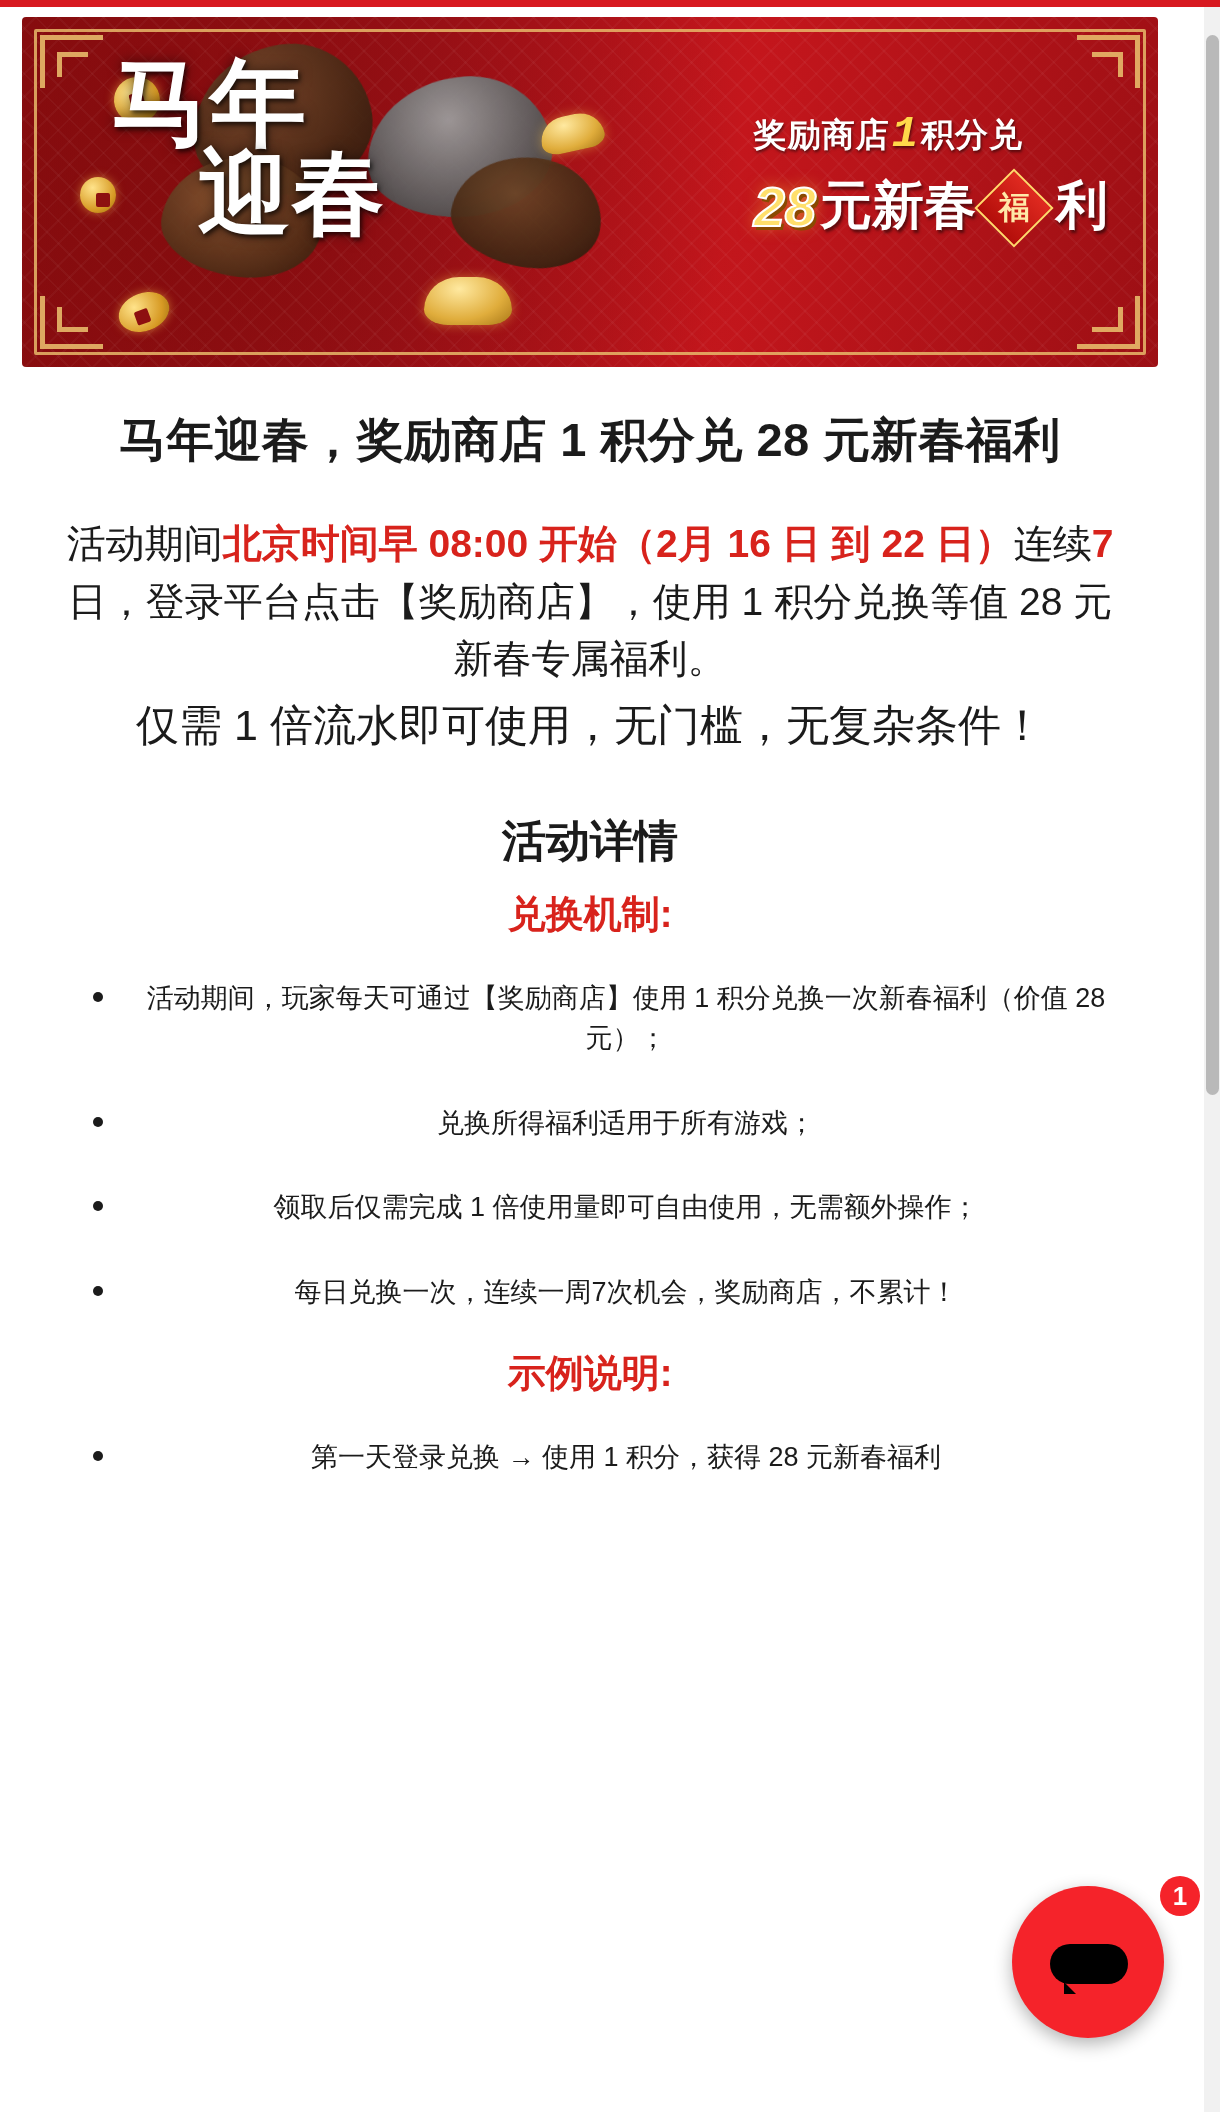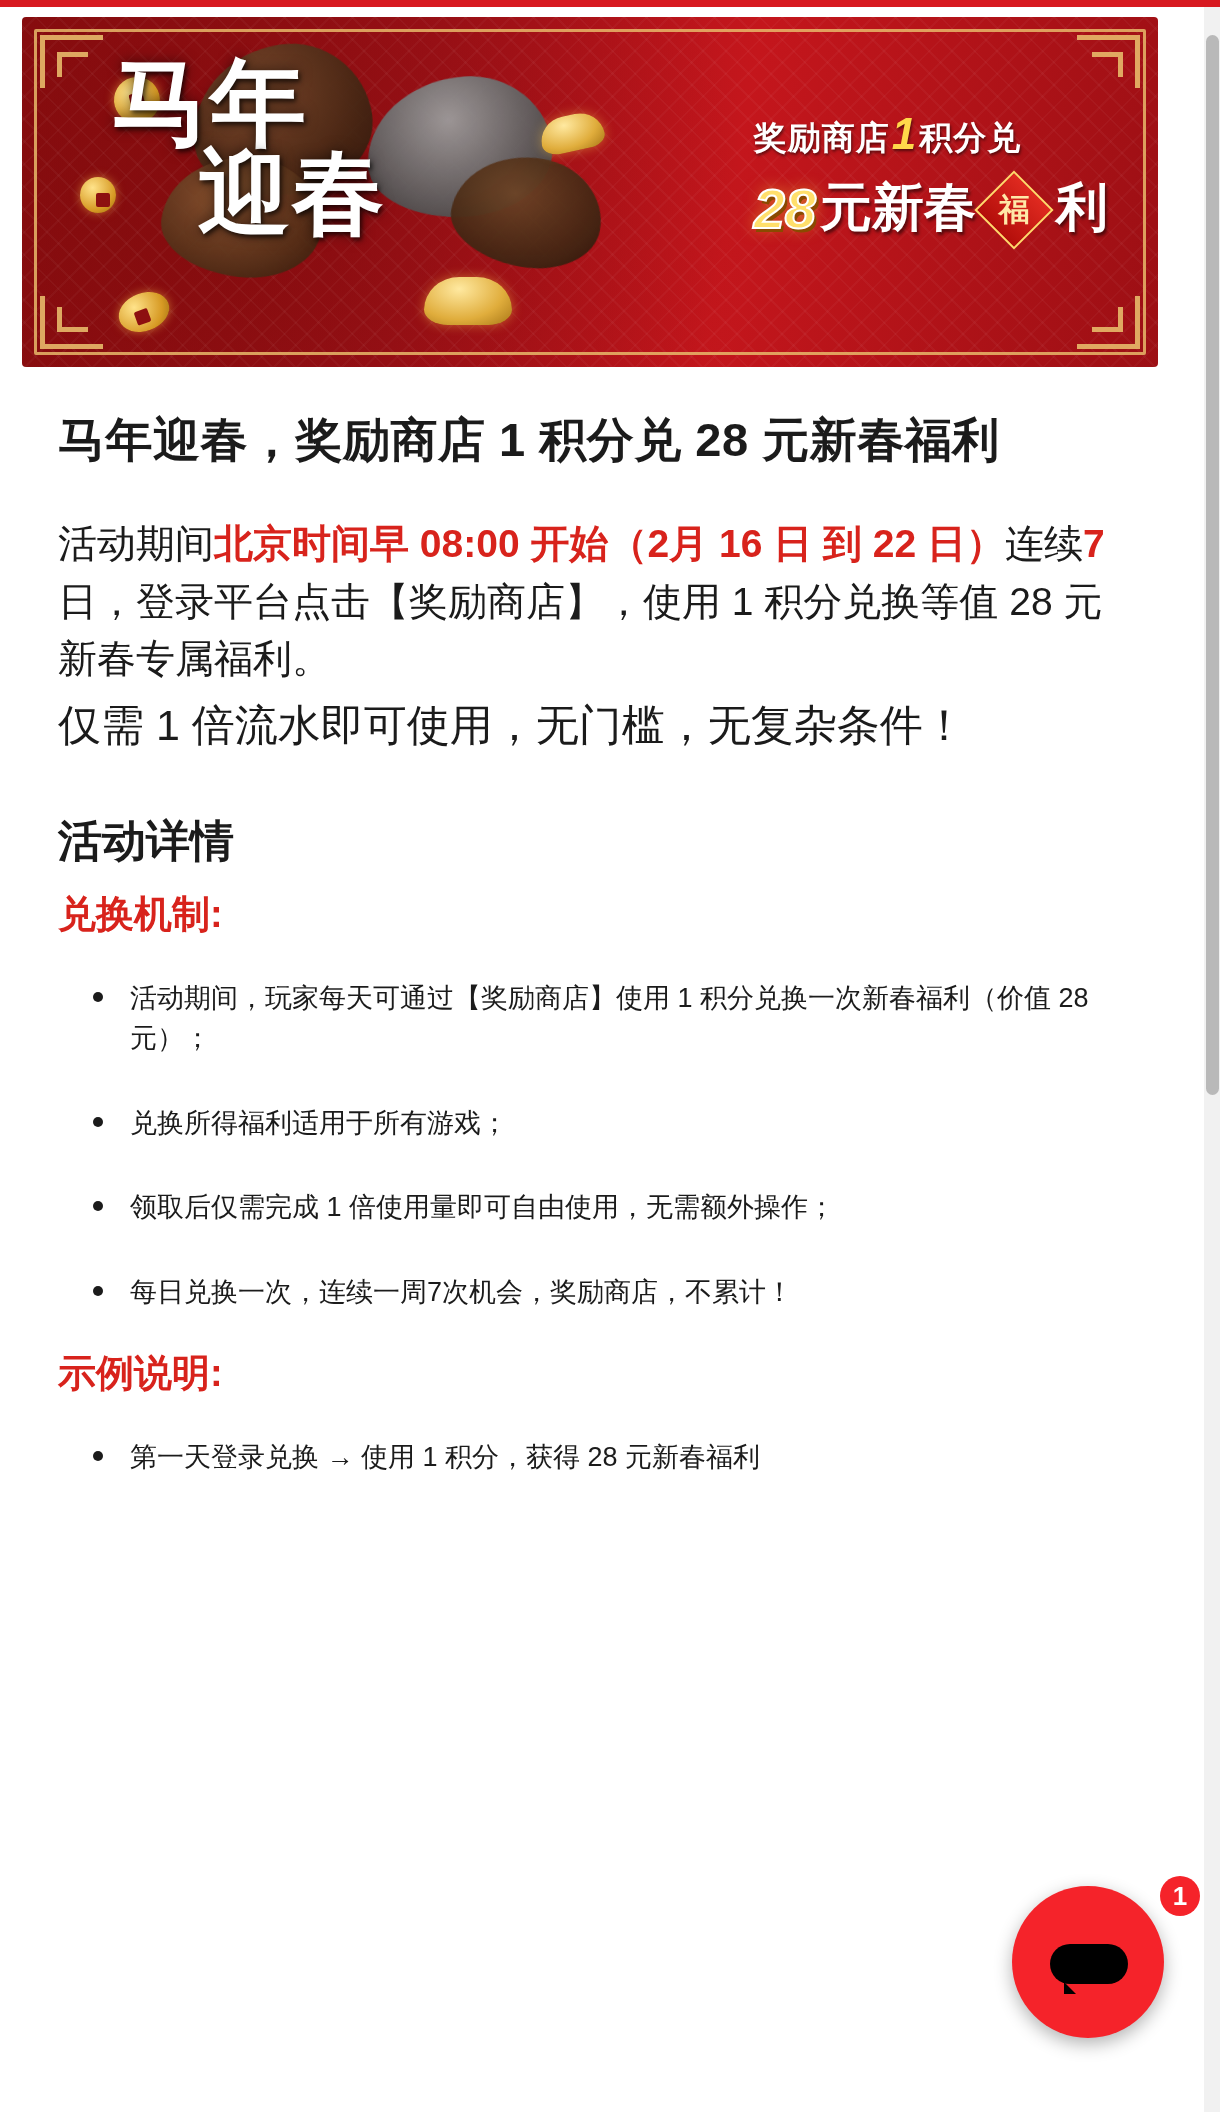--- a/index.html
+++ b/index.html
@@ -122,20 +122,21 @@
     top: 92px;
     text-align: left;
   }
   .banner-right .line1 {
     color: #ffffff;
     font-size: 33px;
     font-weight: bold;
     letter-spacing: 1px;
     text-shadow: 1px 2px 3px rgba(0,0,0,0.55);
     white-space: nowrap;
+    font-family: Liberation Mono, monospace;
   }
   .banner-right .line1 .big {
     font-size: 44px;
     color: #ffd84a;
     font-style: italic;
     padding: 0 2px;
   }
   .banner-right .line2 {
     margin-top: 12px;
     white-space: nowrap;
@@ -201,20 +202,21 @@
     border-radius: 50% 50% 34% 34% / 85% 85% 40% 40%;
     box-shadow: 0 0 12px rgba(255,200,80,0.45);
   }
   .ingot.i1 { left: 272px; top: 240px; }
   .ingot.i2 { left: 388px; top: 78px; width: 64px; height: 36px; transform: rotate(-12deg); }
 
   
   .content {
     padding: 0 58px 0 58px;
     color: #1b1b1b;
+    text-align: center;
   }
   h1.title {
     font-size: 47px;
     line-height: 1.32;
     font-weight: bold;
     margin: 42px 0 0 0;
     letter-spacing: 0.5px;
   }
   p.lead {
     font-size: 39px;

